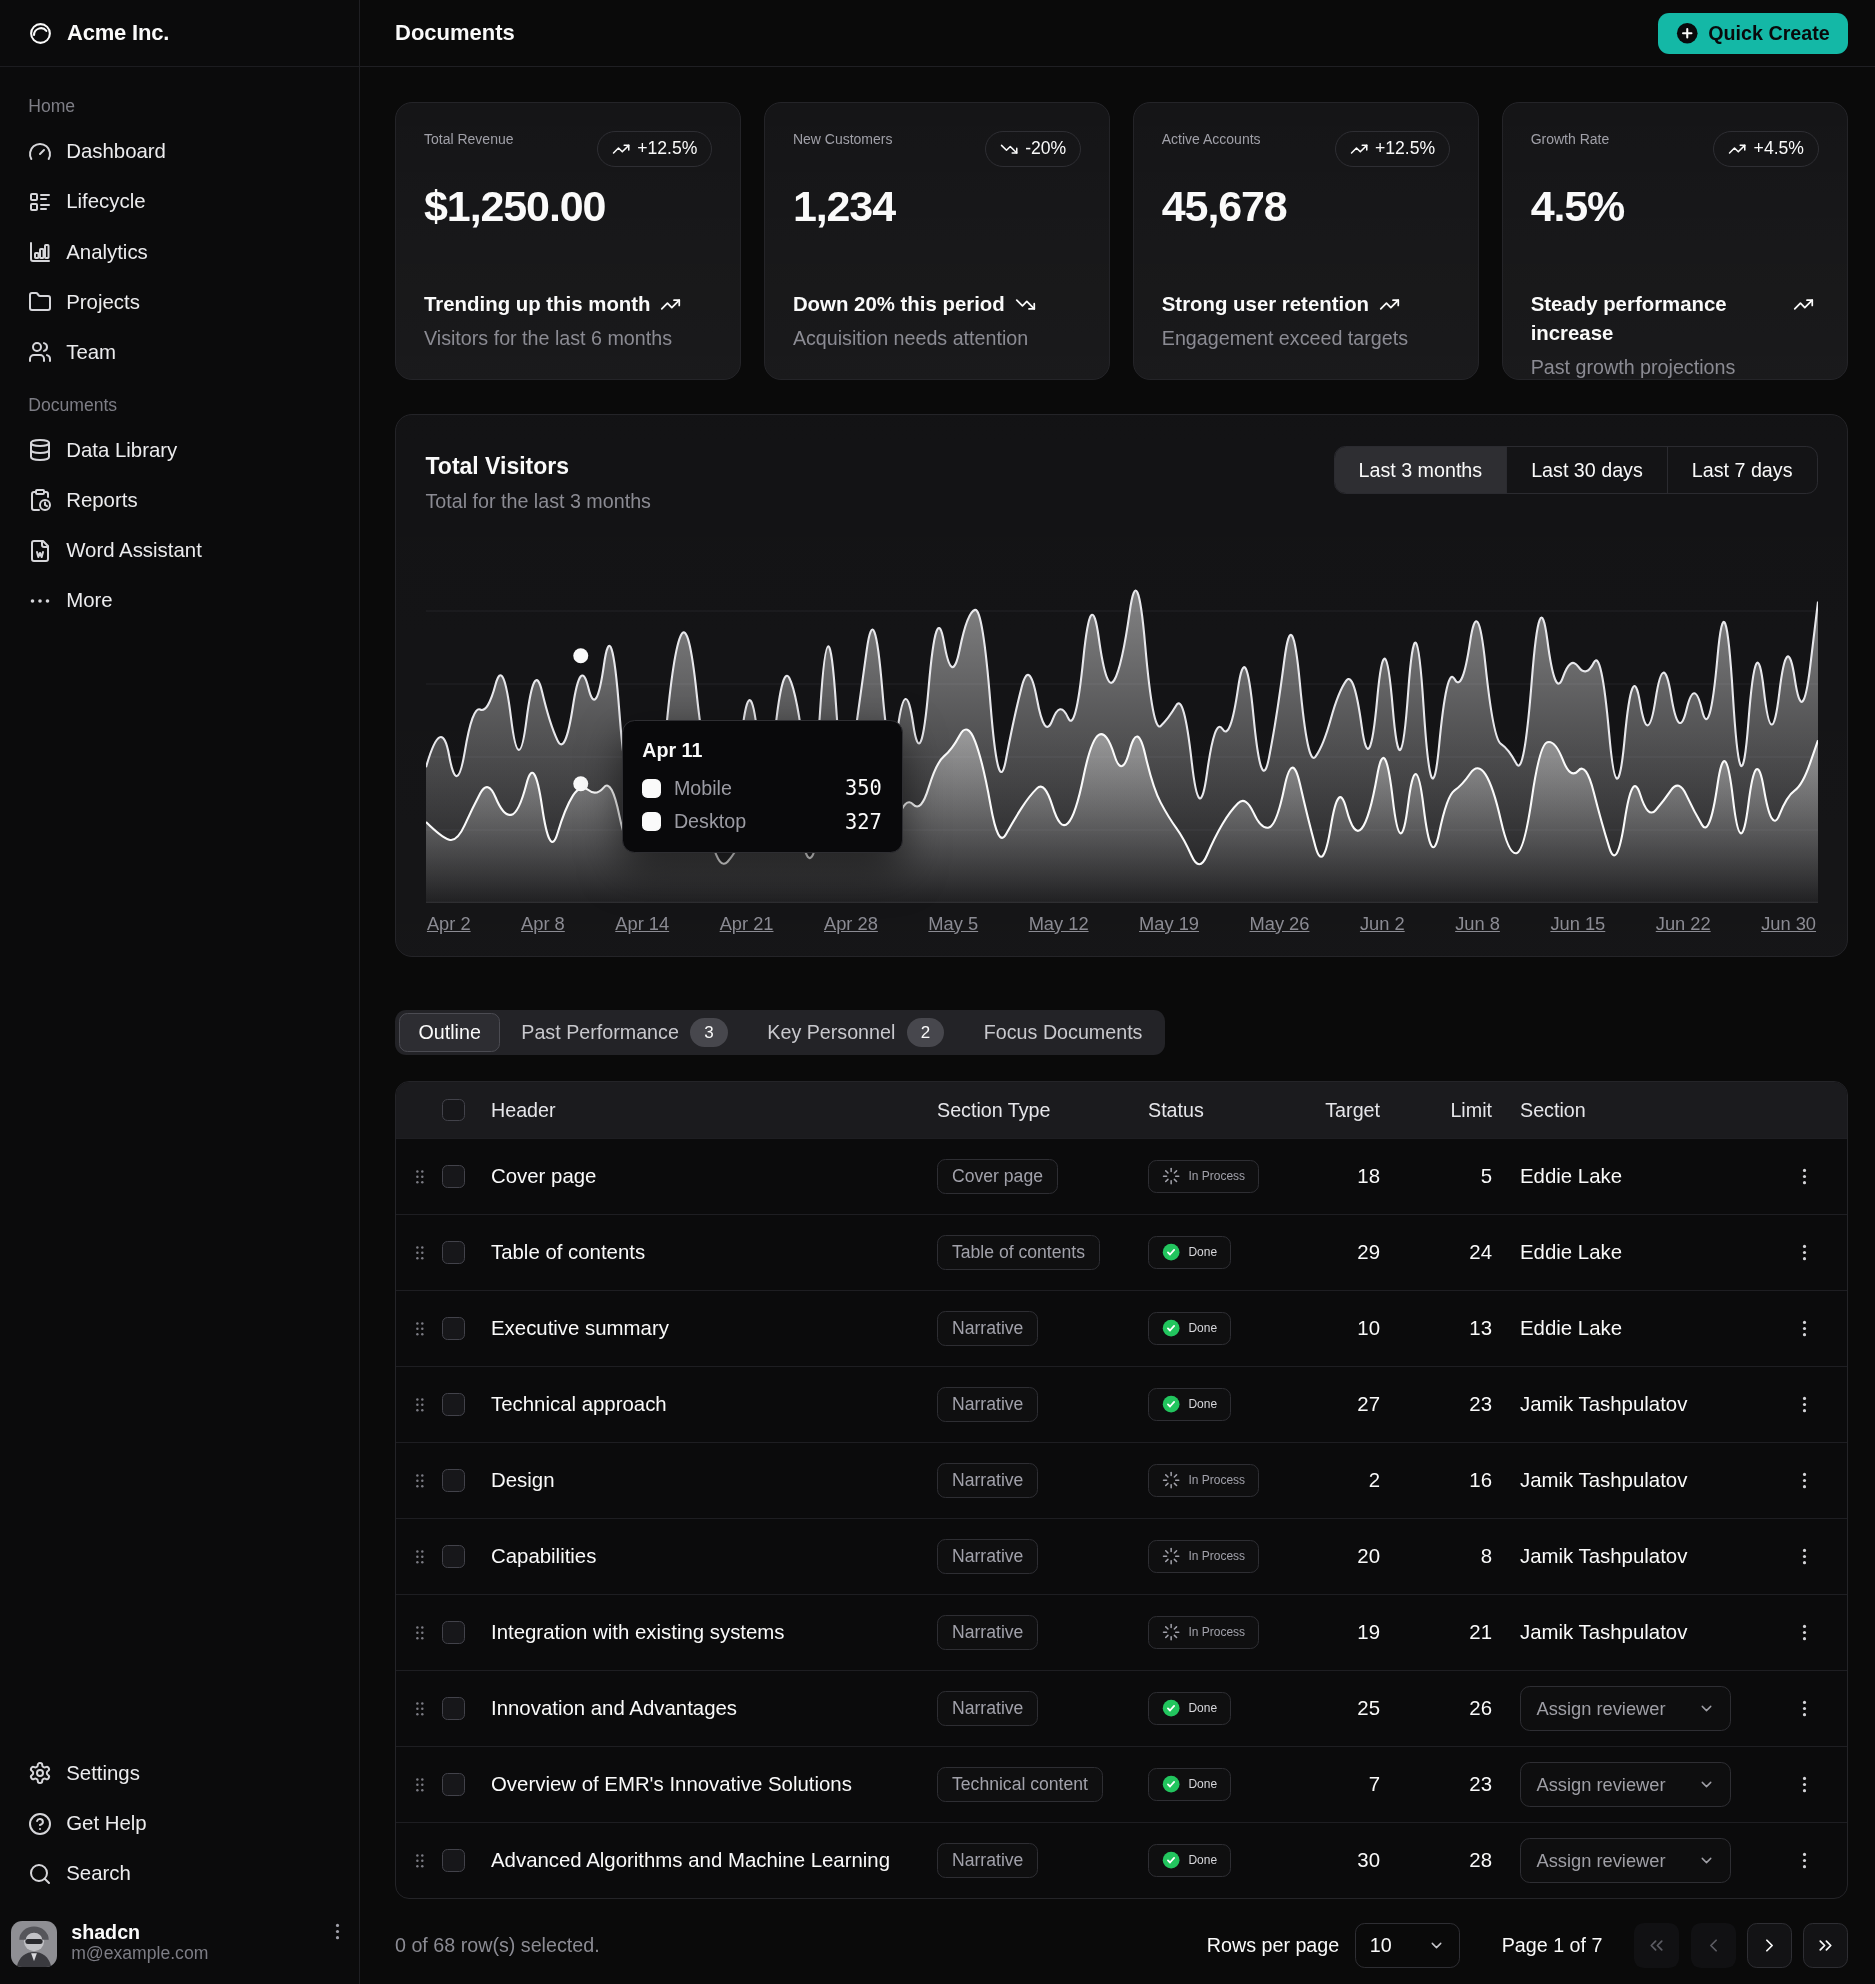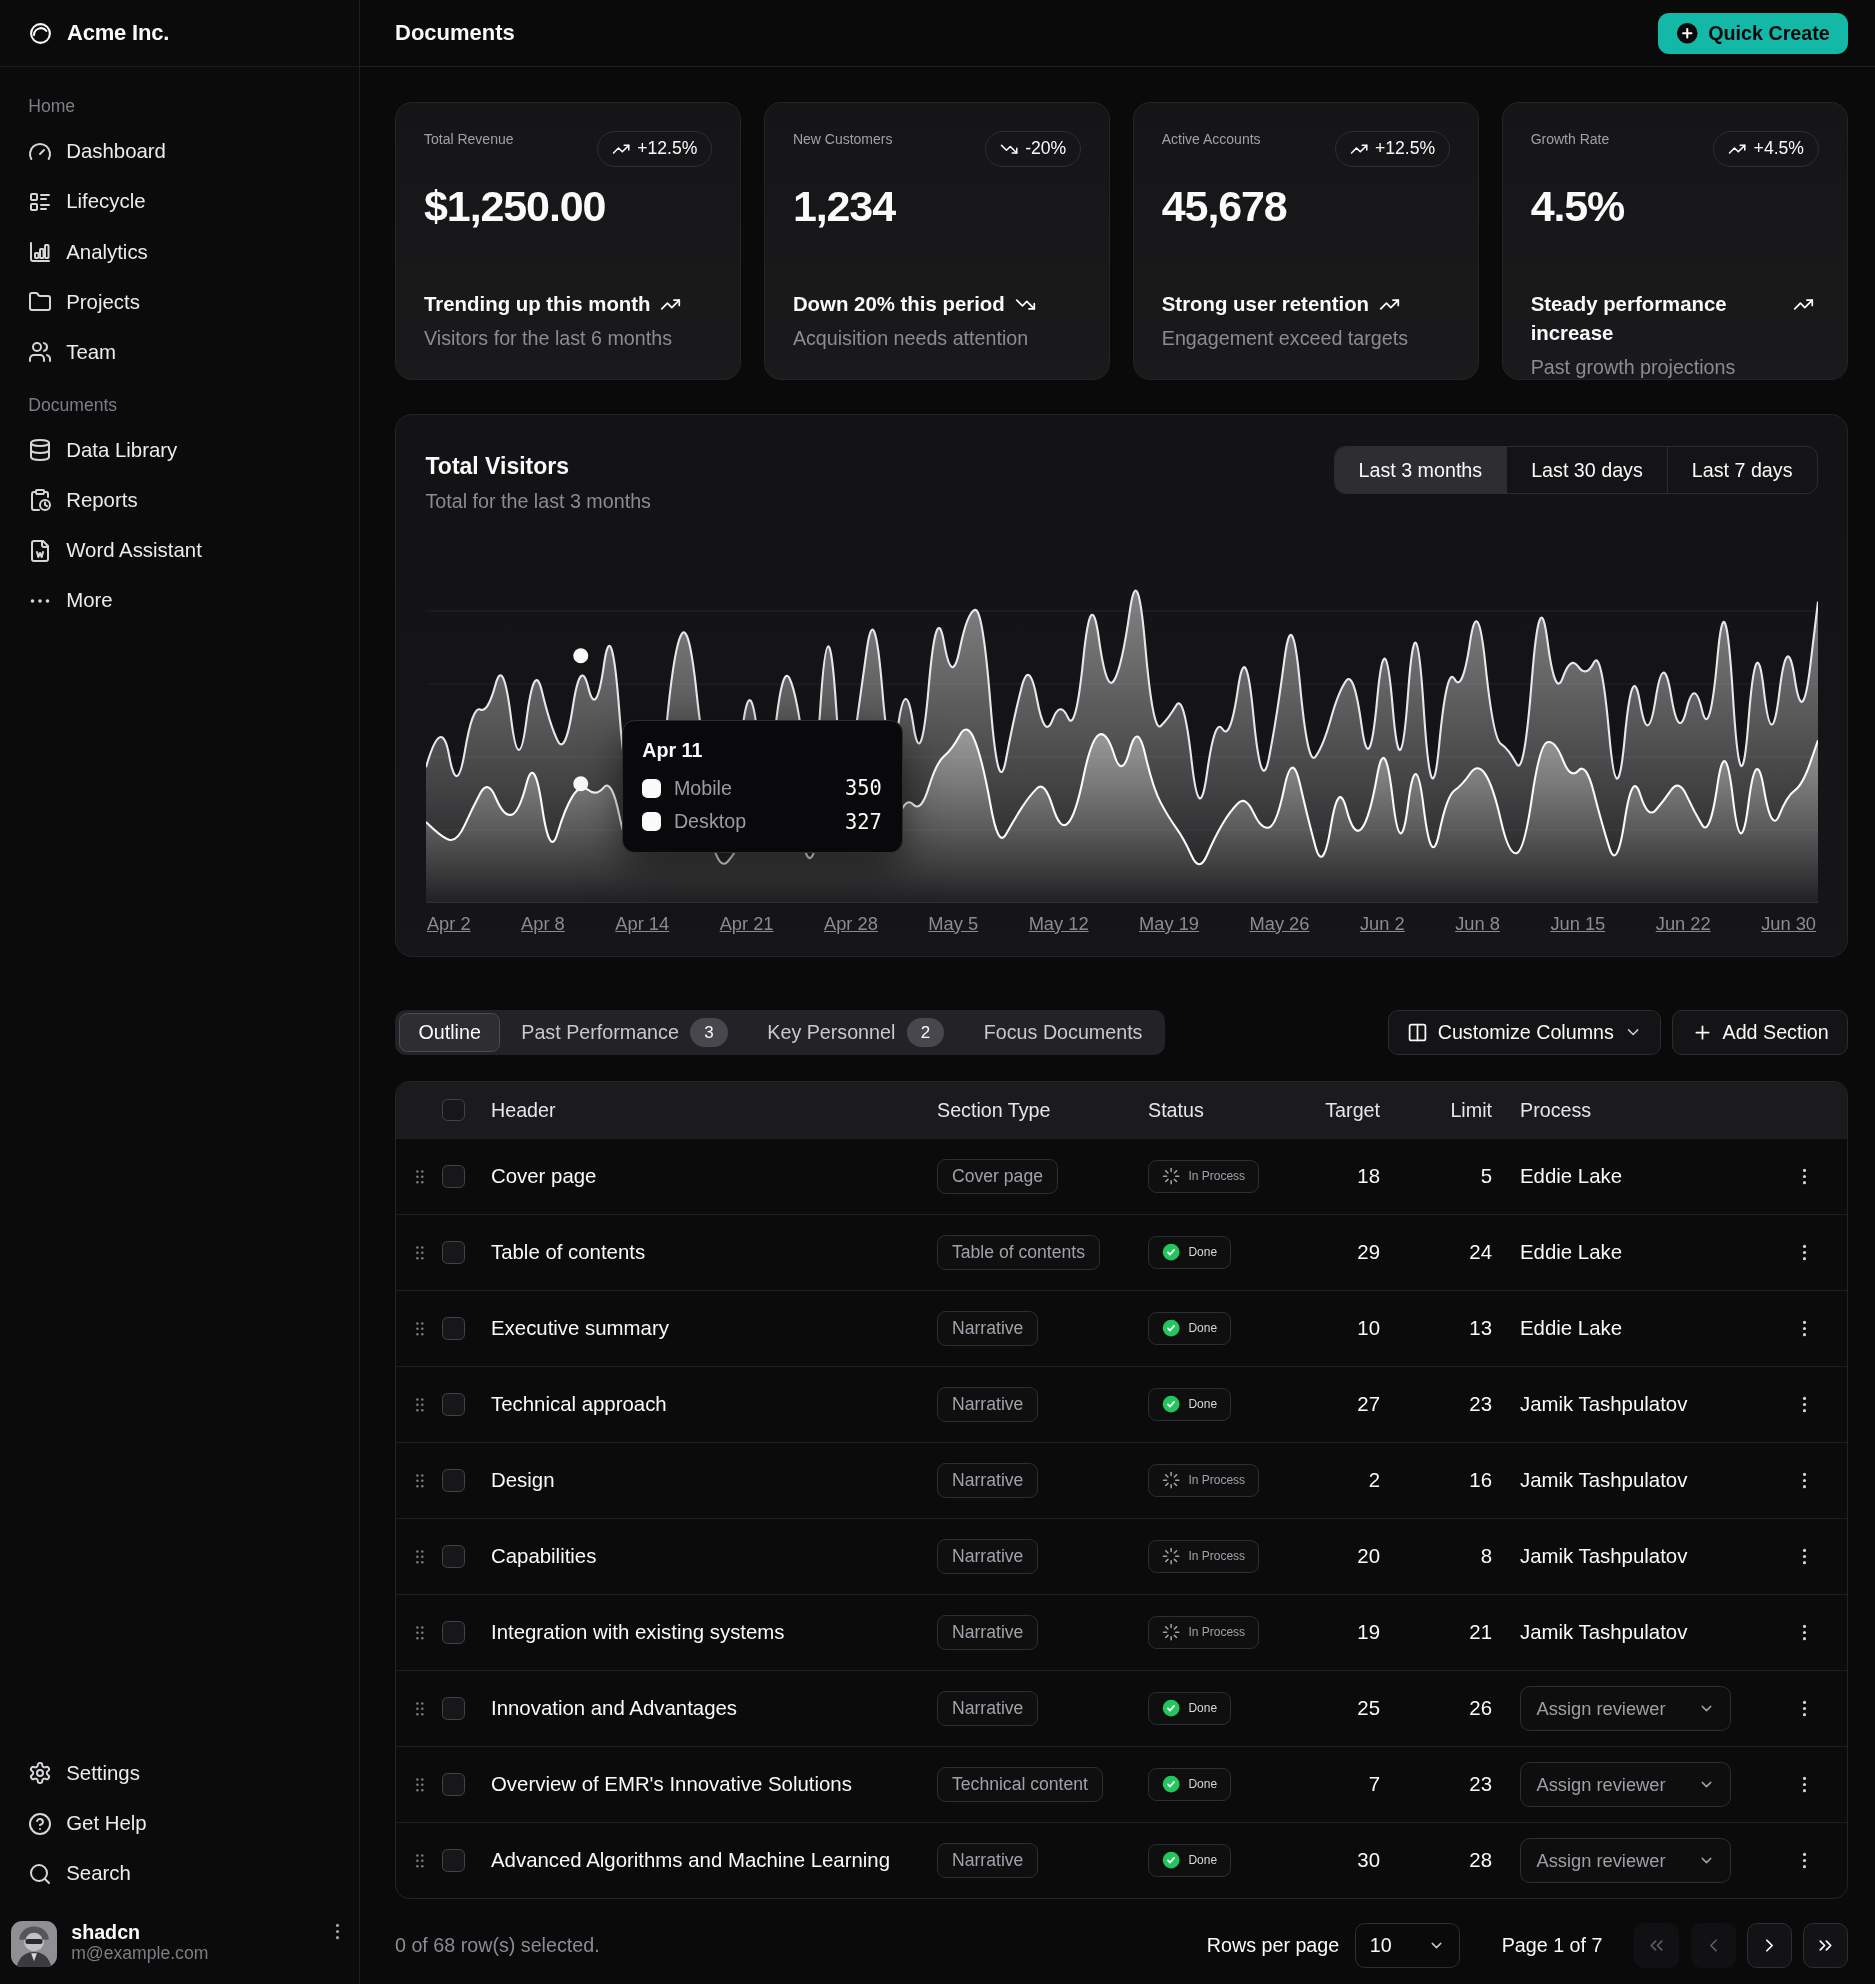--- a/index.html
+++ b/index.html
@@ -478,59 +478,34 @@
           </div>
       </div>
 
       <div class="tabsbar">
         <div class="tabs-list" id="tabs-list">
             <div class="tab active">Outline</div>
             <div class="tab">Past Performance<span class="tab-badge">3</span></div>
             <div class="tab">Key Personnel<span class="tab-badge">2</span></div>
             <div class="tab">Focus Documents</div>
           </div>
-        <div class="tabsbar-right">
-          <button class="btn-ghost" style="font-family:inherit;">
-            <span class="icon">
-                <svg viewBox="0 0 24 24" fill="none" stroke="currentColor" stroke-width="2" stroke-linecap="round" stroke-linejoin="round">
-                  <rect x="3" y="3" width="18" height="18" rx="2"></rect>
-                  <path d="M12 3v18"></path>
-                </svg>
-              </span>
-            <span>Customize Columns</span>
-            <span class="icon small">
-                <svg viewBox="0 0 24 24" fill="none" stroke="currentColor" stroke-width="2" stroke-linecap="round" stroke-linejoin="round">
-                  <path d="m6 9 6 6 6-6"></path>
-                </svg>
-              </span>
-          </button>
-          <button class="btn-ghost" style="font-family:inherit;">
-            <span class="icon">
-                <svg viewBox="0 0 24 24" fill="none" stroke="currentColor" stroke-width="2" stroke-linecap="round" stroke-linejoin="round">
-                  <path d="M5 12h14"></path>
-                  <path d="M12 5v14"></path>
-                </svg>
-              </span>
-            <span>Add Section</span>
-          </button>
-        </div>
       </div>
 
       <div class="table">
         <div class="t-row t-head" id="t-head">
             <div class="cell"></div>
             <div class="cell">
               <span class="checkbox"></span>
             </div>
             <div class="cell">Header</div>
             <div class="cell">Section Type</div>
             <div class="cell">Status</div>
             <div class="cell head-num">Target</div>
             <div class="cell head-num">Limit</div>
-            <div class="cell">Process</div>
+            <div class="cell">Section</div>
             <div class="cell"></div>
           </div>
         <div class="t-body" id="t-body">
             <div class="t-row">
               <div class="cell">
                 <span class="icon grip">
                   <svg viewBox="0 0 24 24" fill="currentColor">
                     <circle cx="9" cy="5.5" r="1.5"></circle>
                     <circle cx="15" cy="5.5" r="1.5"></circle>
                     <circle cx="9" cy="12" r="1.5"></circle>

